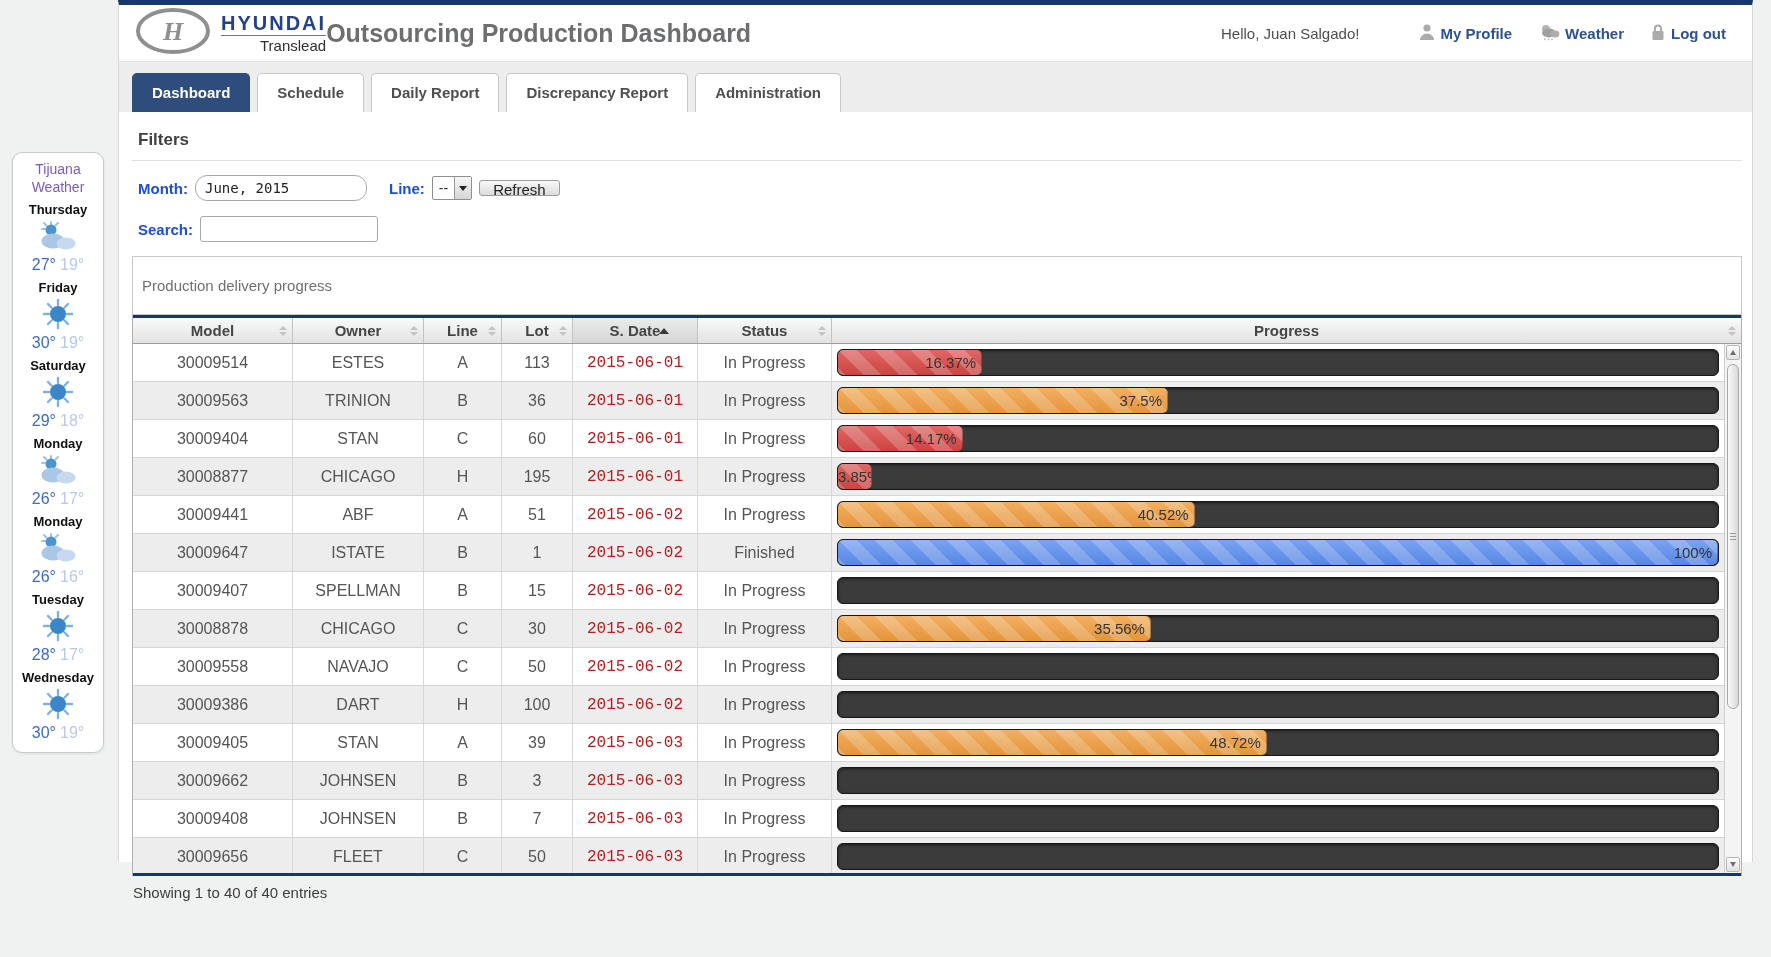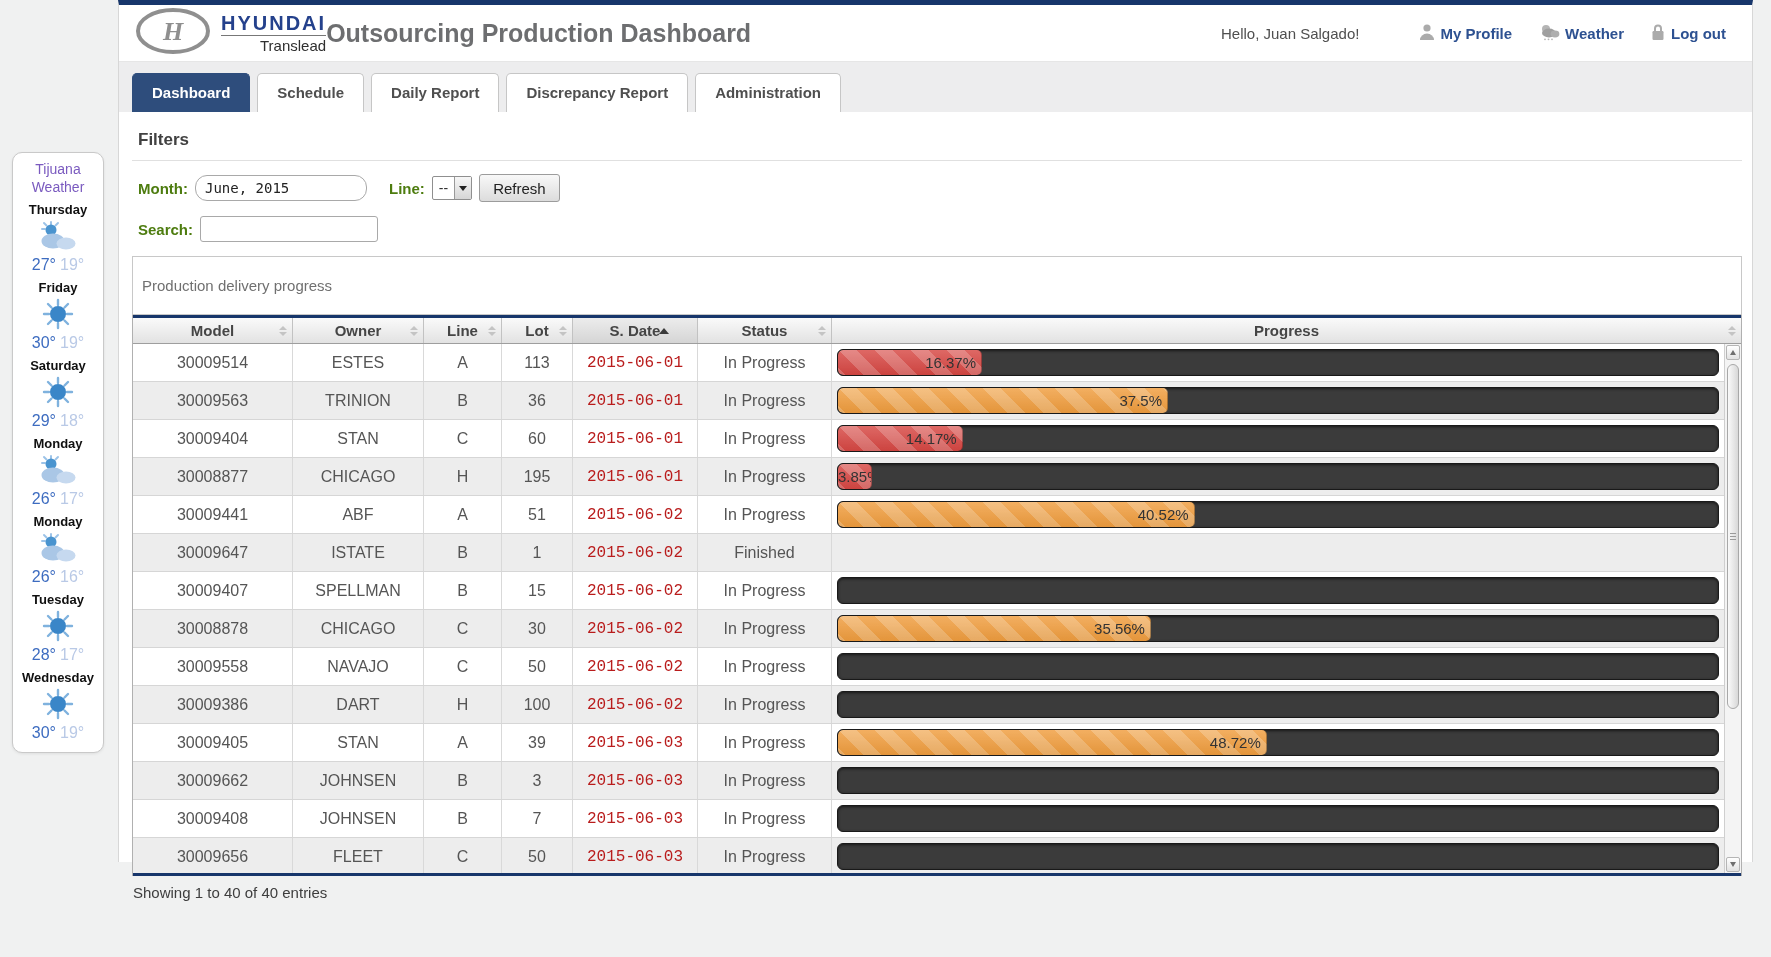--- a/index.html
+++ b/index.html
@@ -49,35 +49,35 @@
     padding:10px 19px 11px; margin-right:7px; cursor:pointer; white-space:nowrap;
   }
   .tab.active { background:#2e4d7c; border-color:#2e4d7c; color:#fff; }
 
   
   .content { padding:12px 10px 0 13px; }
   .filters-heading { font-size:17px; font-weight:bold; color:#414141; margin:6px 0 10px 6px; }
   .filters-hr { border:none; border-top:1px solid #e0e0e0; margin:0 0 13px; }
 
   .filter-row { display:flex; align-items:center; margin:0 0 13px 6px; height:28px; }
-  .f-label { font-weight:bold; font-size:15px; color:#4d7c0f; margin-right:7px; }
+  .f-label { font-weight:bold; font-size:15px; color:#1d4ed8; margin-right:7px; }
   .month-input {
     width:172px; height:26px; border:1px solid #a9a9a9; border-radius:12px;
     font-family:"DejaVu Sans Mono", monospace; font-size:14px; color:#222; padding:2px 9px; outline:none;
   }
   .gap { width:22px; }
   .line-select { display:inline-flex; height:24px; border:1px solid #8f8f8f; border-radius:2px; background:#fff; cursor:pointer; }
   .line-select .val { font-size:14px; color:#333; padding:3px 6px 0 6px; min-width:16px; }
   .line-select .arrow-btn {
     width:17px; background:linear-gradient(#f7f7f7,#d6d6d6); border-left:1px solid #999;
     display:flex; align-items:center; justify-content:center;
   }
   .caret-down { width:0; height:0; border-left:4px solid transparent; border-right:4px solid transparent; border-top:5px solid #222; }
   .refresh-btn {
-    margin-left:7px; height:28px; padding:0 13px; font-size:15px; color:#222;
+    margin-left:7px; height:16px; padding:0 13px; font-size:15px; color:#222;
     background:linear-gradient(#f8f8f8,#dcdcdc); border:1px solid #9c9c9c; border-radius:3px; cursor:pointer;
     font-family:"Liberation Sans", sans-serif;
   }
   .search-input { width:178px; height:26px; border:1px solid #a9a9a9; border-radius:3px; padding:2px 8px; font-size:14px; outline:none; }
 
   
   .caption-bar { border:1px solid #c8c8c8; color:#707070; font-size:15px; padding:20px 9px; background:#fff; }
   .table-wrap { border-left:1px solid #b0b0b0; border-right:1px solid #b0b0b0; }
   .grid-cols { display:grid; grid-template-columns:160px 131px 78px 71px 125px 134px 1fr; }
   .thead {
@@ -463,20 +463,27 @@
               </div>
             </div>
           </div>
           <div class="trow grid-cols">
             <div class="td ">30009647</div>
             <div class="td ">ISTATE</div>
             <div class="td ">B</div>
             <div class="td ">1</div>
             <div class="td date">2015-06-02</div>
             <div class="td ">Finished</div>
+            <div class="td progress-cell">
+              <div class="bar">
+                <div class="fill" style="width: 100%; background-color: rgb(92, 142, 240);">
+                  <div class="fill-label">100%</div>
+                </div>
+              </div>
+            </div>
           </div>
           <div class="trow grid-cols">
             <div class="td ">30009407</div>
             <div class="td ">SPELLMAN</div>
             <div class="td ">B</div>
             <div class="td ">15</div>
             <div class="td date">2015-06-02</div>
             <div class="td ">In Progress</div>
             <div class="td progress-cell">
               <div class="bar"></div>

